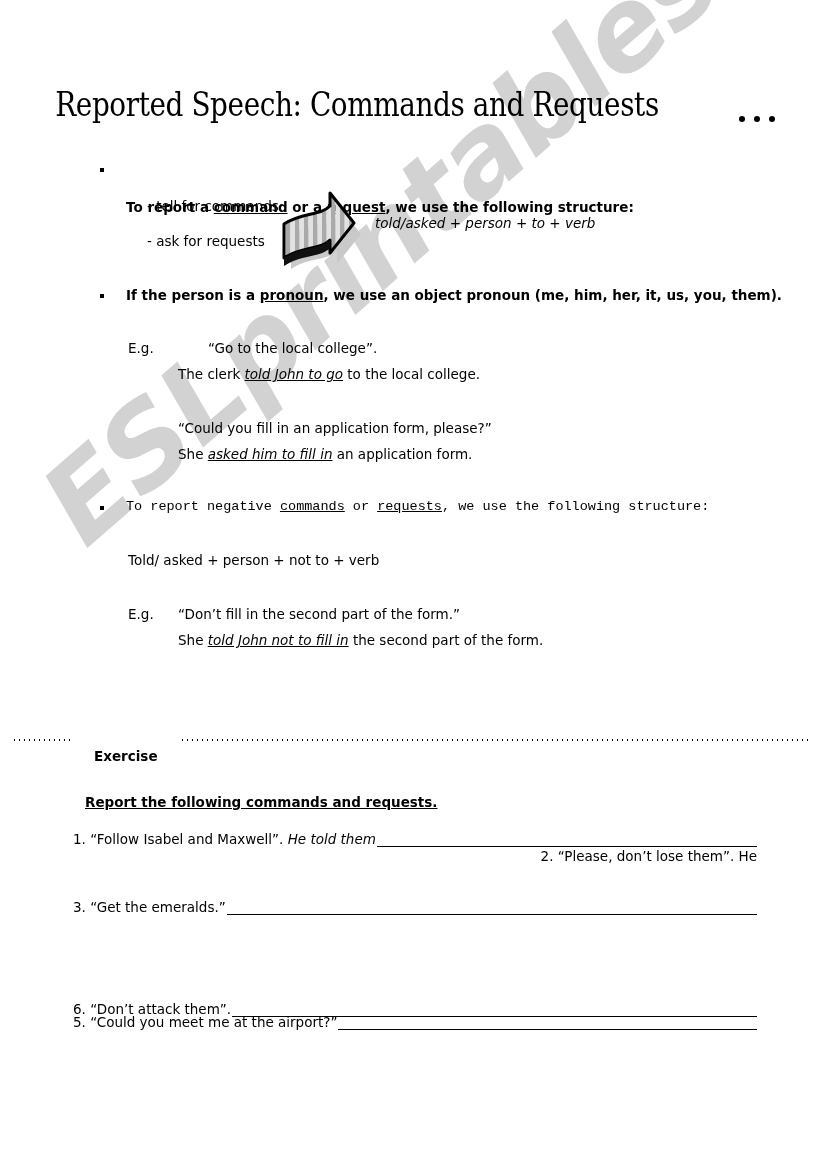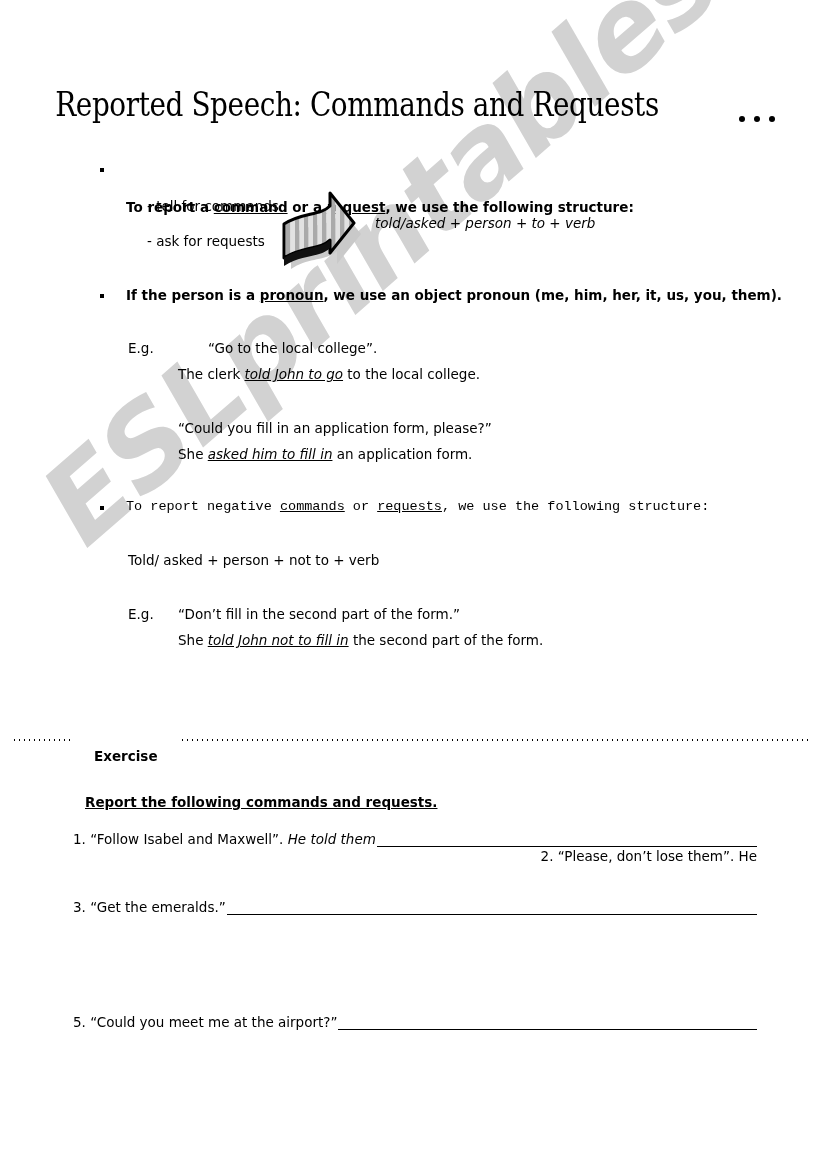--- a/index.html
+++ b/index.html
@@ -256,14 +256,18 @@
     <span class="ex-prompt"><span>3.</span>&nbsp;<span>“Get the emeralds.”</span><span></span></span>
     <span class="ex-blank"></span>
   </div>
 
 
   <div class="ex-item" style="top:1014px;">
     <span class="ex-prompt"><span>5.</span>&nbsp;<span>“Could you meet me at the airport?”</span><span> </span></span>
     <span class="ex-blank"></span>
   </div>
 
+  <div class="ex-item" style="top:1001px;">
+    <span class="ex-prompt"><span>6.</span>&nbsp;<span>“Don’t attack them”.</span><span> </span></span>
+    <span class="ex-blank"></span>
+  </div>
 
 </div>
 
 </body></html>

